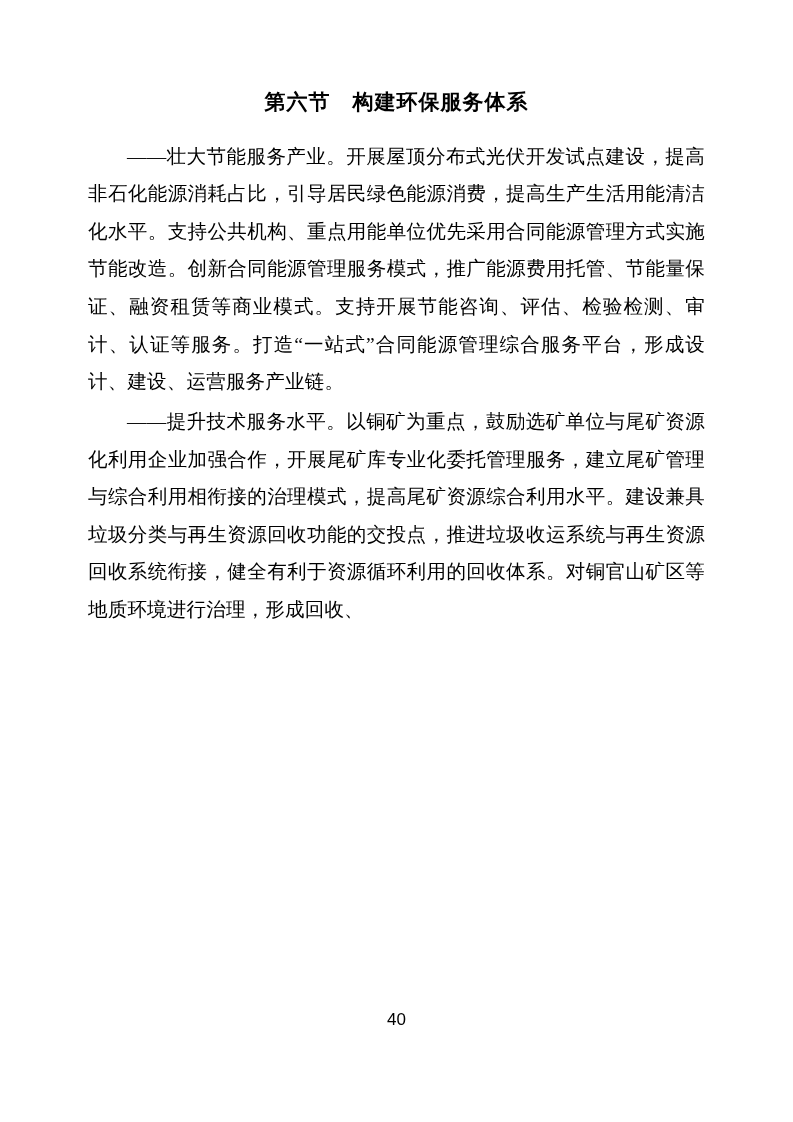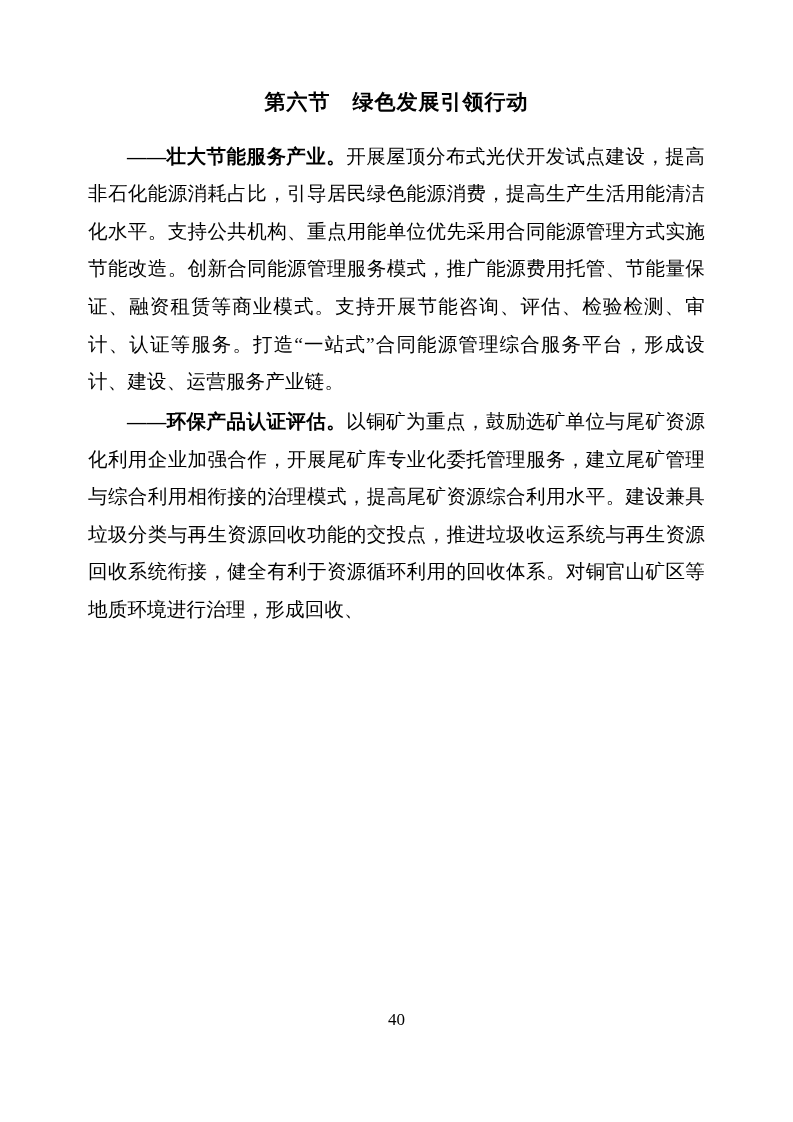--- a/index.html
+++ b/index.html
@@ -36,42 +36,42 @@
   .para {
     font-size: 19.5px;
     line-height: 1.93;
     text-align: justify;
     text-justify: inter-ideograph;
     margin: 0 0 2px 0;
     text-indent: 39px;
     letter-spacing: 0.2px;
   }
   .para .lead {
-    font-weight: bold;
+    font-weight: normal;
   }
   .page-number {
     position: absolute;
     left: 0;
     right: 0;
     bottom: 92px;
     text-align: center;
     font-size: 17px;
-    font-family: Liberation Serif, serif;
+    font-family: Liberation Sans, sans-serif;
   }
 </style>
 </head>
 <body>
 
 <div class="page">
 
   <h1 class="doc-title">
-    <span>第六节</span><span class="gap"></span><span>绿色发展引领行动</span>
+    <span>第六节</span><span class="gap"></span><span>构建环保服务体系</span>
   </h1>
 
 
   <p class="para"><span class="lead">——壮大节能服务产业。</span><span>开展屋顶分布式光伏开发试点建设，提高非石化能源消耗占比，引导居民绿色能源消费，提高生产生活用能清洁化水平。支持公共机构、重点用能单位优先采用合同能源管理方式实施节能改造。创新合同能源管理服务模式，推广能源费用托管、节能量保证、融资租赁等商业模式。支持开展节能咨询、评估、检验检测、审计、认证等服务。打造“一站式”合同能源管理综合服务平台，形成设计、建设、运营服务产业链。</span></p>
 
 
-  <p class="para"><span class="lead">——环保产品认证评估。</span><span>以铜矿为重点，鼓励选矿单位与尾矿资源化利用企业加强合作，开展尾矿库专业化委托管理服务，建立尾矿管理与综合利用相衔接的治理模式，提高尾矿资源综合利用水平。建设兼具垃圾分类与再生资源回收功能的交投点，推进垃圾收运系统与再生资源回收系统衔接，健全有利于资源循环利用的回收体系。对铜官山矿区等地质环境进行治理，形成回收、</span></p>
+  <p class="para"><span class="lead">——提升技术服务水平。</span><span>以铜矿为重点，鼓励选矿单位与尾矿资源化利用企业加强合作，开展尾矿库专业化委托管理服务，建立尾矿管理与综合利用相衔接的治理模式，提高尾矿资源综合利用水平。建设兼具垃圾分类与再生资源回收功能的交投点，推进垃圾收运系统与再生资源回收系统衔接，健全有利于资源循环利用的回收体系。对铜官山矿区等地质环境进行治理，形成回收、</span></p>
 
   <div class="page-number">40</div>
 
 </div>
 
 </body></html>

